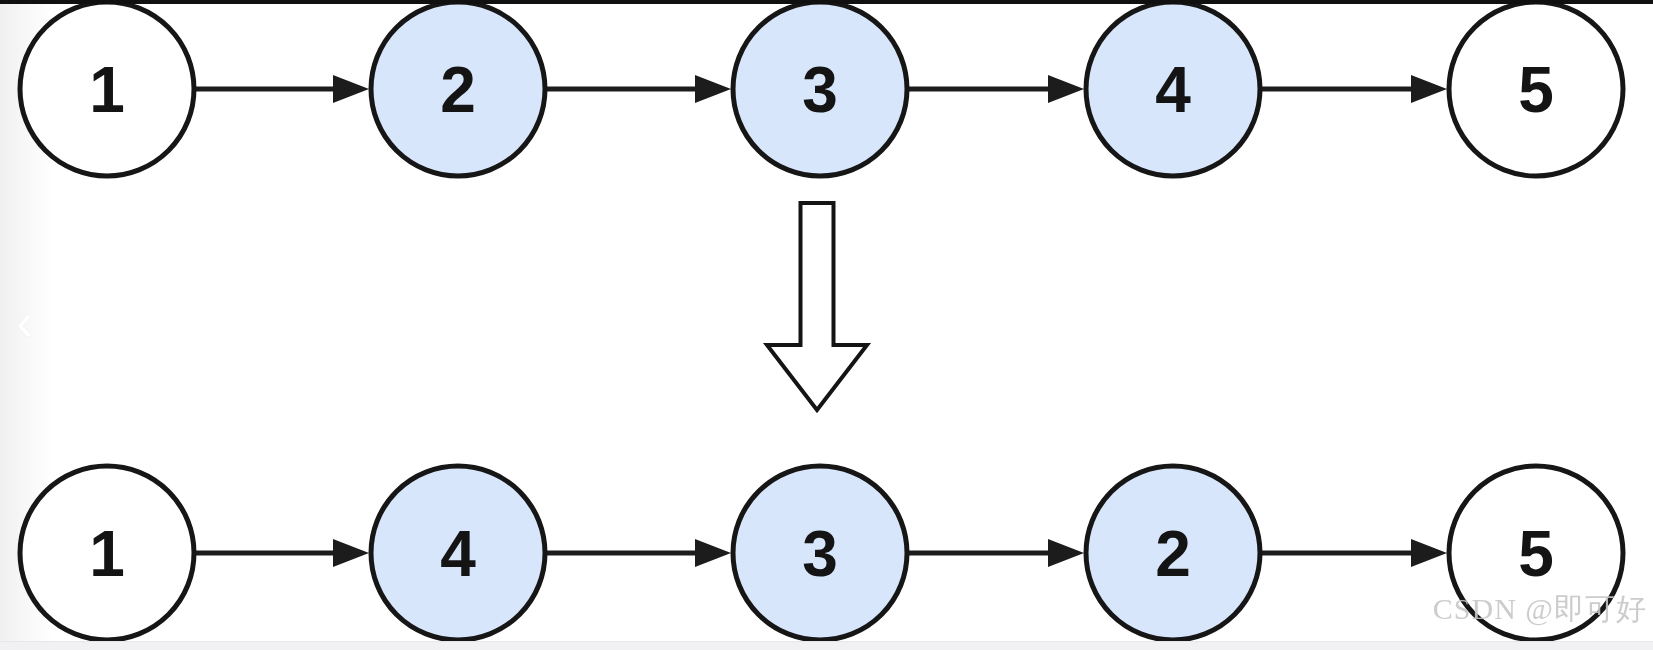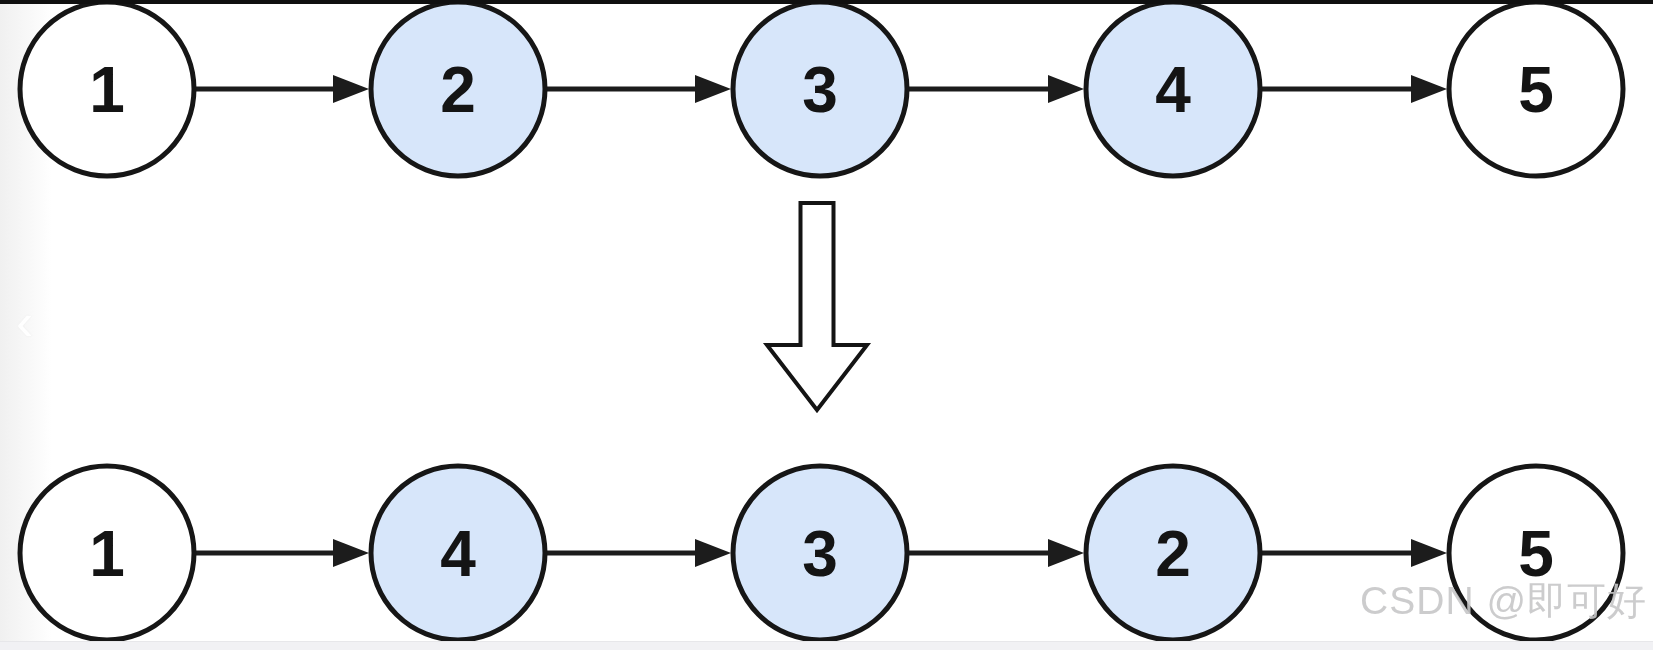--- a/index.html
+++ b/index.html
@@ -58,25 +58,25 @@
   }
   .node-label {
     font-family: "Liberation Sans", sans-serif;
     font-weight: 700;
     font-size: 64px;
     fill: #141414;
   }
   .watermark {
     position: absolute;
     right: 6px;
-    top: 574px;
-    font-size: 39px;
+    top: 589px;
+    font-size: 30px;
     letter-spacing: 1px;
     color: rgba(198,198,200,0.9);
-    font-family: Liberation Sans, sans-serif;
+    font-family: Liberation Serif, serif;
     z-index: 6;
     white-space: nowrap;
   }
 </style>
 </head>
 <body>
 
 <div class="canvas">
   <div class="top-bar"></div>
   <div class="left-fade"></div>

